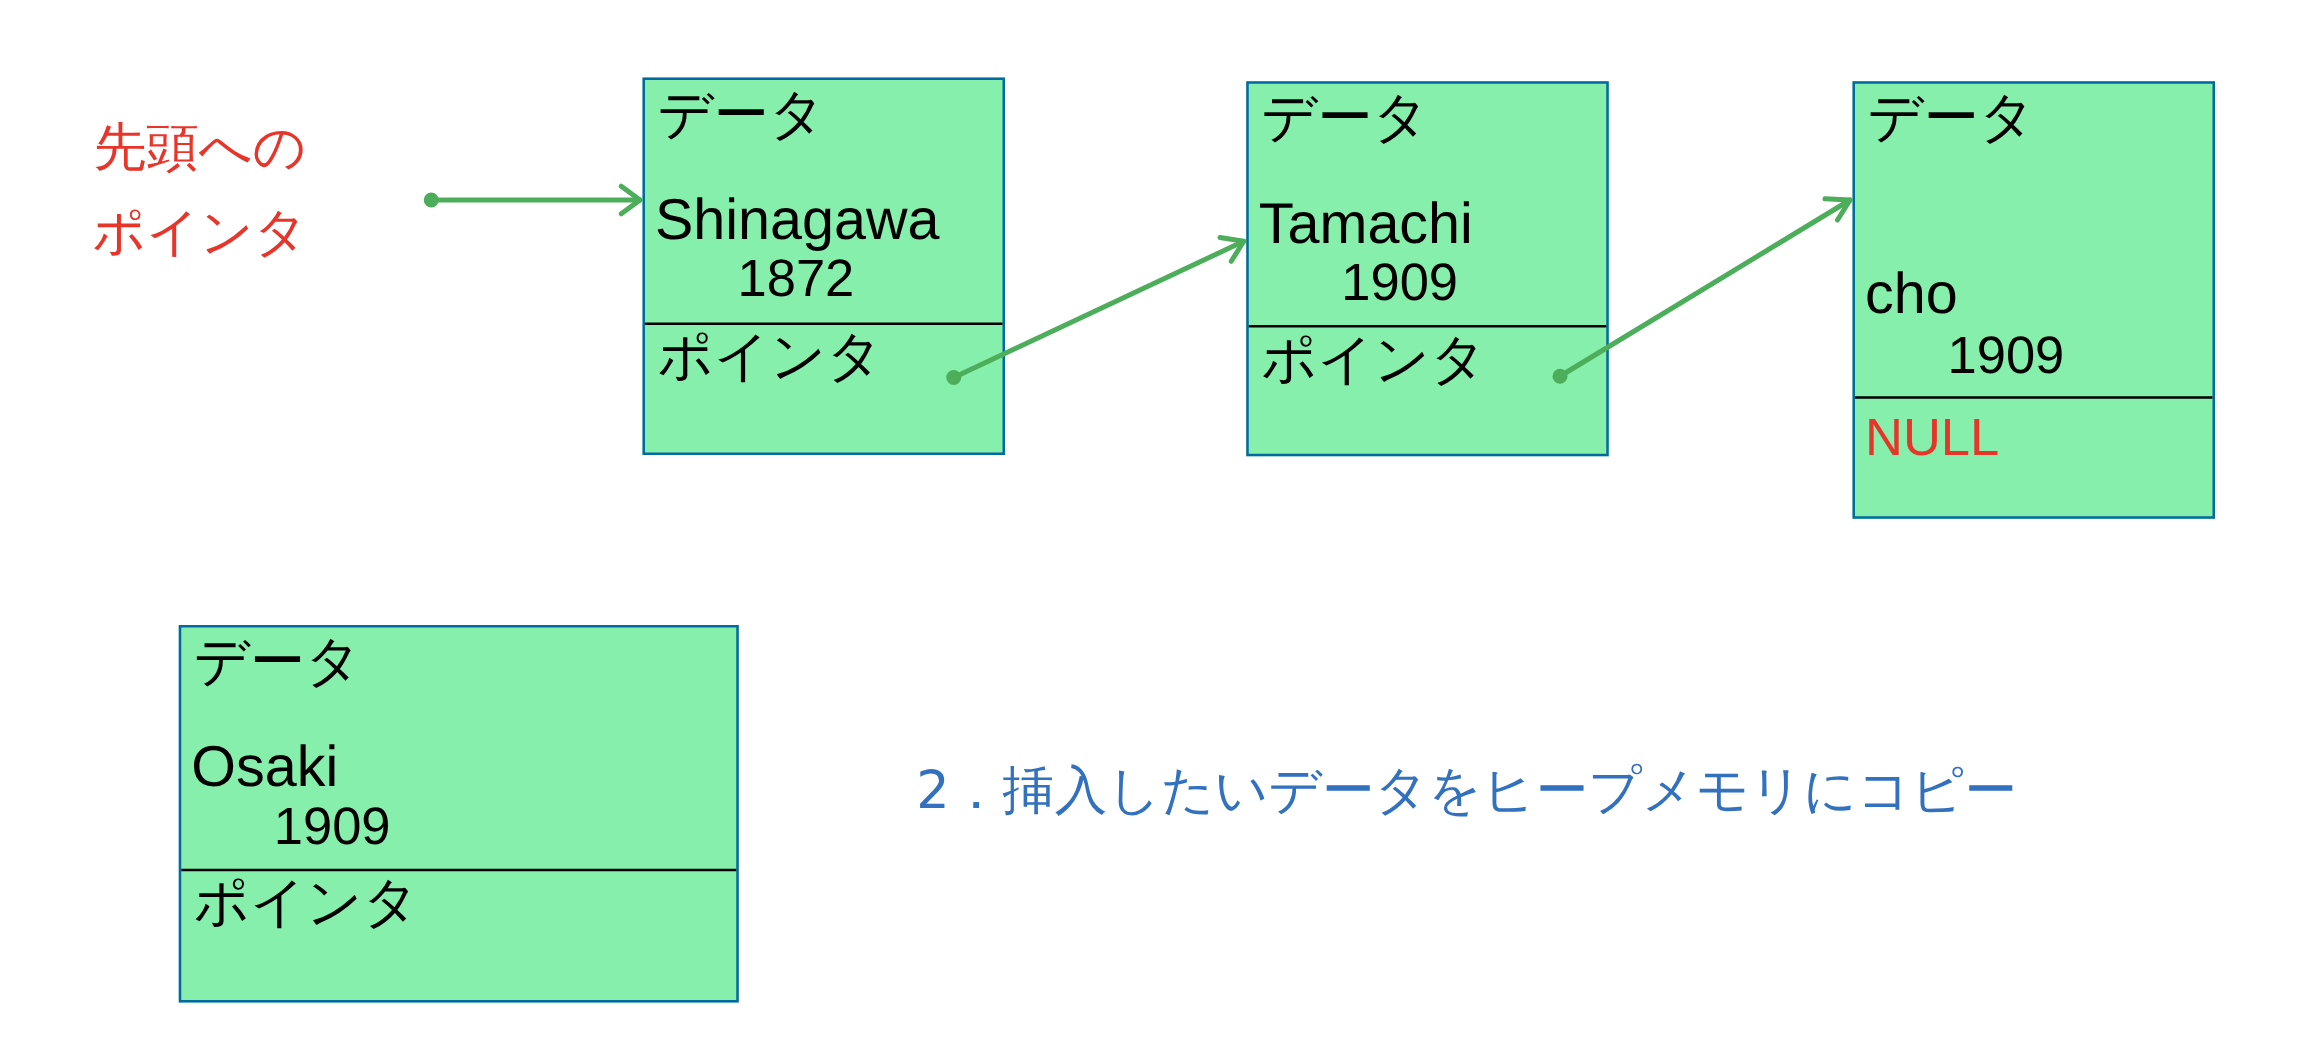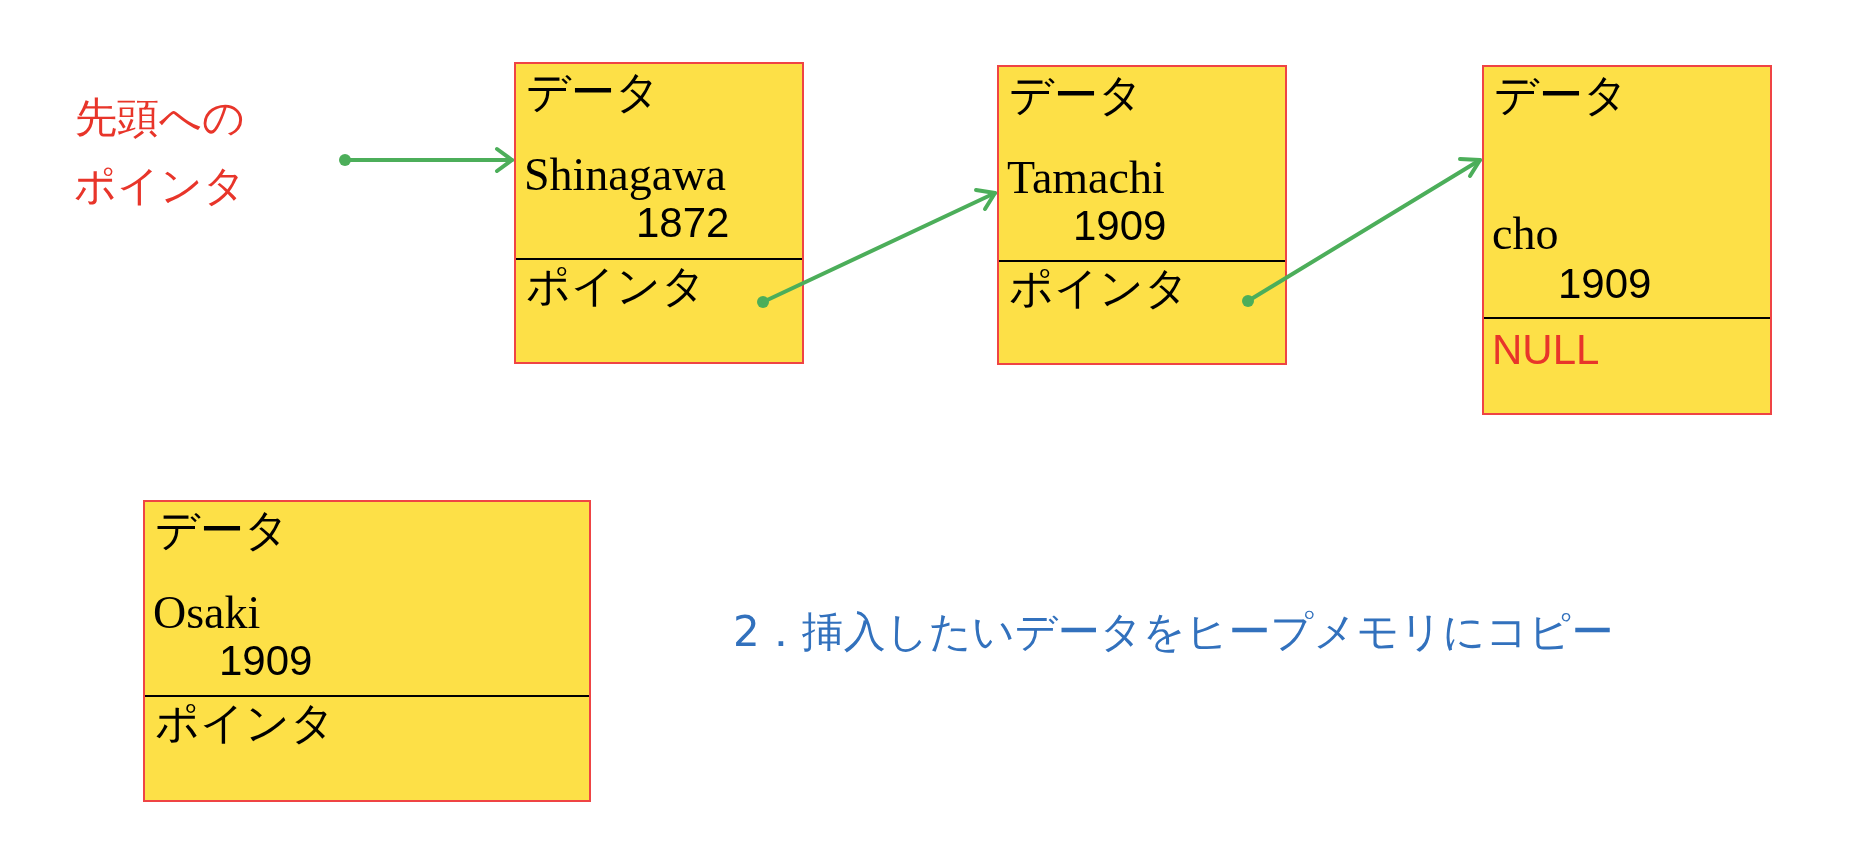--- a/index.html
+++ b/index.html
@@ -22,22 +22,22 @@
       color: #e8352a;
       font-size: 42px;
       line-height: 68px;
       white-space: nowrap;
       text-align: center;
     }
     .head-label div { display: block; }
     .node {
       position: absolute;
       box-sizing: border-box;
-      border: 2px solid #ef4444;
-      background: #fde047;
+      border: 2px solid #0369a1;
+      background: #86efac;
     }
     .node .data-sec {
       position: absolute;
       left: 0; right: 0; top: 0;
       border-bottom: 2px solid #000;
       box-sizing: border-box;
     }
     .node .ptr-sec {
       position: absolute;
       left: 0; right: 0; bottom: 0;
@@ -46,21 +46,21 @@
       position: absolute;
       left: 10px;
       font-size: 44px;
       line-height: 1;
       white-space: nowrap;
       font-family: "DejaVu Sans", sans-serif;
     }
     .lbl-name {
       position: absolute;
       left: 8px;
-      font-family: Liberation Serif, serif;
+      font-family: Liberation Sans, sans-serif;
       font-size: 46px;
       line-height: 1;
       white-space: nowrap;
     }
     .lbl-year {
       position: absolute;
       left: 74px;
       font-family: "Liberation Sans", sans-serif;
       font-size: 42px;
       line-height: 1;
@@ -98,21 +98,21 @@
 
 <div class="head-label">
   <div>先頭への</div>
   <div>ポインタ</div>
 </div>
 
 <div class="node" style="left:514px; top:62px; width:290px; height:302px;">
   <div class="data-sec" style="height:196px;">
     <span class="lbl-jp" style="top:6px;">データ</span>
     <span class="lbl-name" style="top:88px;">Shinagawa</span>
-    <span class="lbl-year" style="top:138px;margin-left:46px;">1872</span>
+    <span class="lbl-year" style="top:138px;">1872</span>
   </div>
   <div class="ptr-sec" style="top:196px;">
     <span class="lbl-jp" style="top:4px;">ポインタ</span>
   </div>
 </div>
 
 <div class="node" style="left:997px; top:65px; width:290px; height:300px;">
   <div class="data-sec" style="height:195px;">
     <span class="lbl-jp" style="top:6px;">データ</span>
     <span class="lbl-name" style="top:88px;">Tamachi</span>

